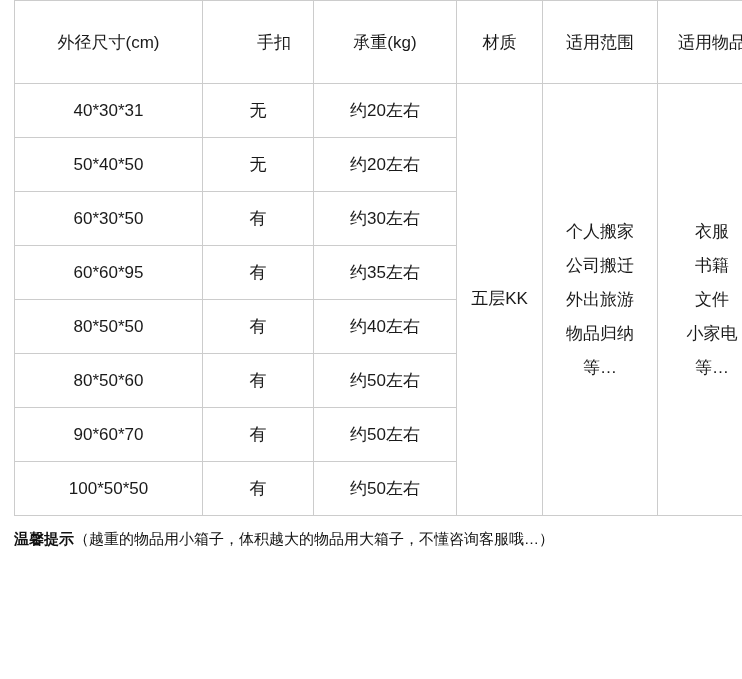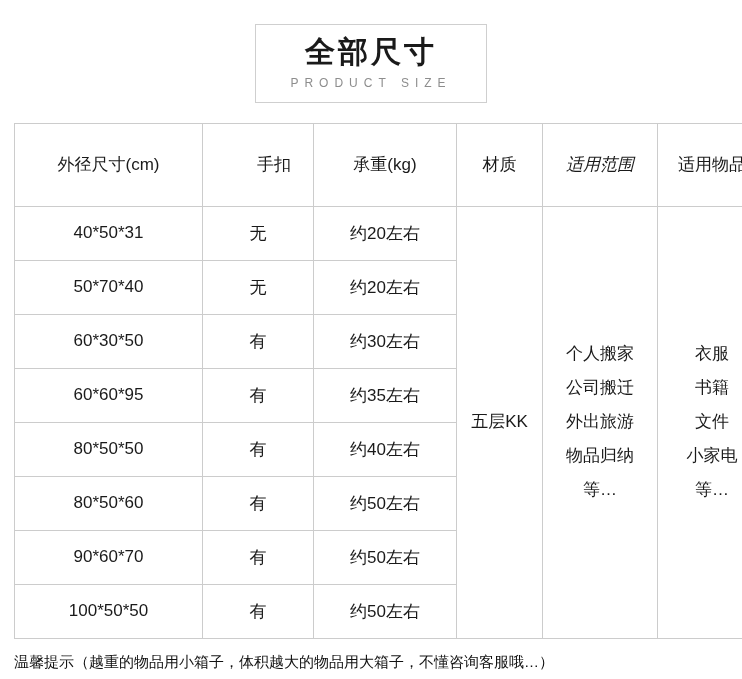--- a/index.html
+++ b/index.html
@@ -71,21 +71,21 @@
   }
   thead th {
     height: 82px;
     font-size: 20px;
     font-weight: bold;
   }
   thead th.h-outer   { width: 187px; }
   thead th.h-handle  { width:  78px; padding-left: 32px; }
   thead th.h-load    { width: 142px; margin-top: 43px; }
   thead th.h-mat     { width:  85px; margin-left: 8px; }
-  thead th.h-scope   { width: 114px; font-style: italic; }
+  thead th.h-scope   { width: 114px; }
   thead th.h-items   { width: 108px; text-align: center; }
 
   tbody td {
     height: 53px;
     font-size: 17px;
   }
   td.cell-merged {
     font-size: 18px;
     line-height: 1.9;
   }
@@ -96,66 +96,60 @@
   }
 
   
   .note {
     padding: 14px 14px 0 14px;
     font-size: 15px;
     color: #111111;
     white-space: nowrap;
   }
   .note .note-label {
-    font-weight: normal;
+    font-weight: bold;
   }
 </style>
 </head>
 <body>
 
 <div class="page">
 
-  <div class="title-wrap">
-    <div class="title-box">
-      <div class="title-cn">全部尺寸</div>
-      <div class="title-en">PRODUCT SIZE</div>
-    </div>
-  </div>
 
   <div class="table-wrap">
     <table class="size-table">
       <thead>
         <tr>
           <th class="h-outer">外径尺寸(cm)</th>
           <th class="h-handle">手扣</th>
           <th class="h-load">承重(kg)</th>
           <th class="h-mat">材质</th>
           <th class="h-scope">适用范围</th>
           <th class="h-items">适用物品</th>
         </tr>
       </thead>
       <tbody>
         <tr>
-          <td>40*50*31</td>
+          <td>40*30*31</td>
           <td>无</td>
           <td>约20左右</td>
           <td class="cell-merged" rowspan="8">五层KK</td>
           <td class="cell-multiline" rowspan="8">个人搬家
 公司搬迁
 外出旅游
 物品归纳
 等…</td>
           <td class="cell-multiline" rowspan="8">衣服
 书籍
 文件
 小家电
 等…</td>
         </tr>
         <tr>
-          <td>50*70*40</td>
+          <td>50*40*50</td>
           <td>无</td>
           <td>约20左右</td>
         </tr>
         <tr>
           <td>60*30*50</td>
           <td>有</td>
           <td>约30左右</td>
         </tr>
         <tr>
           <td>60*60*95</td>

